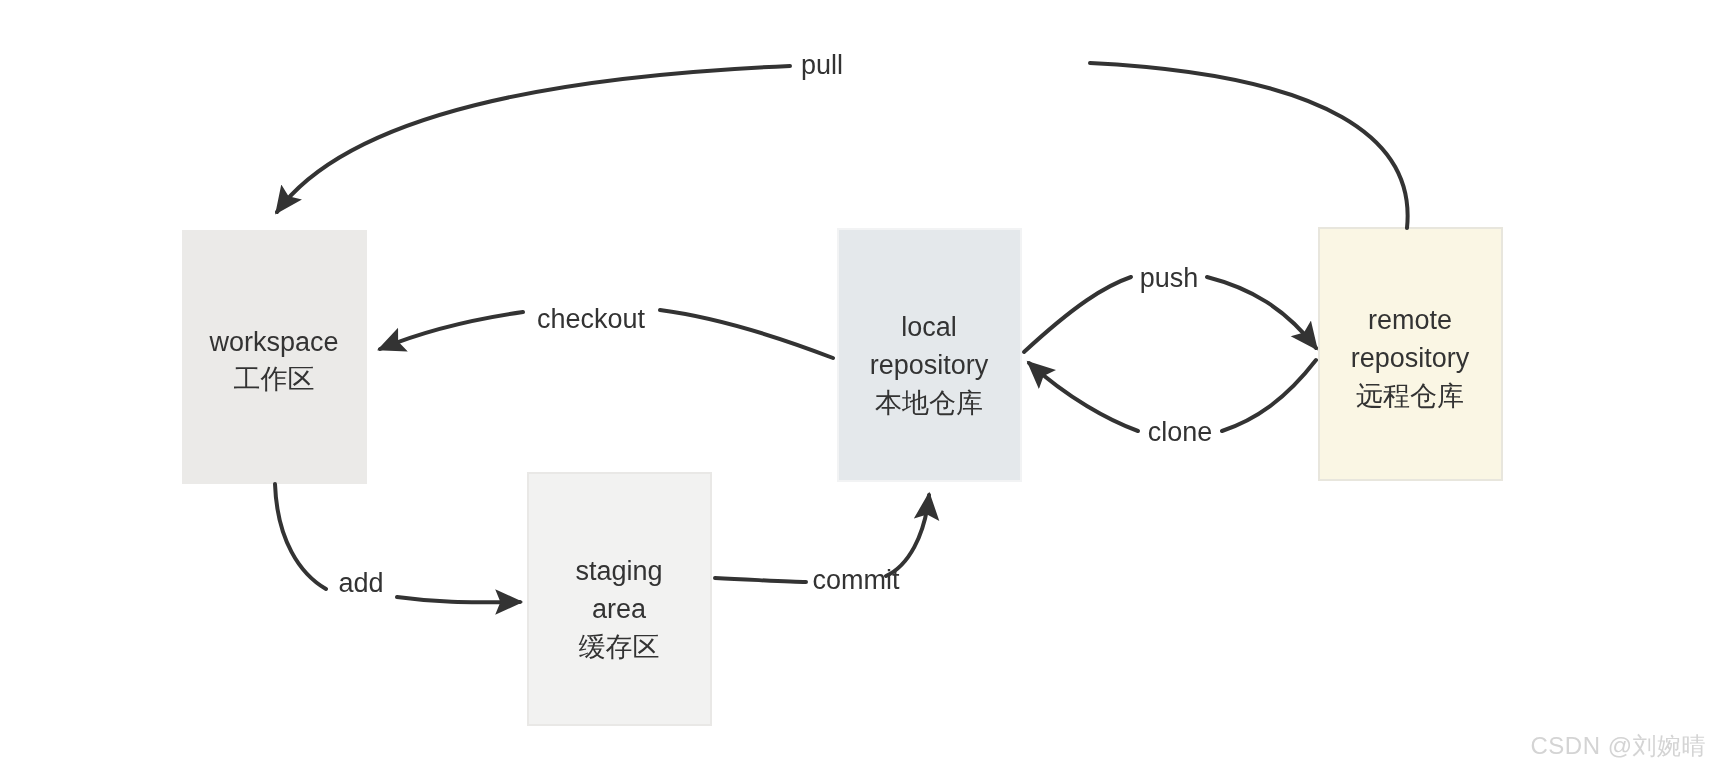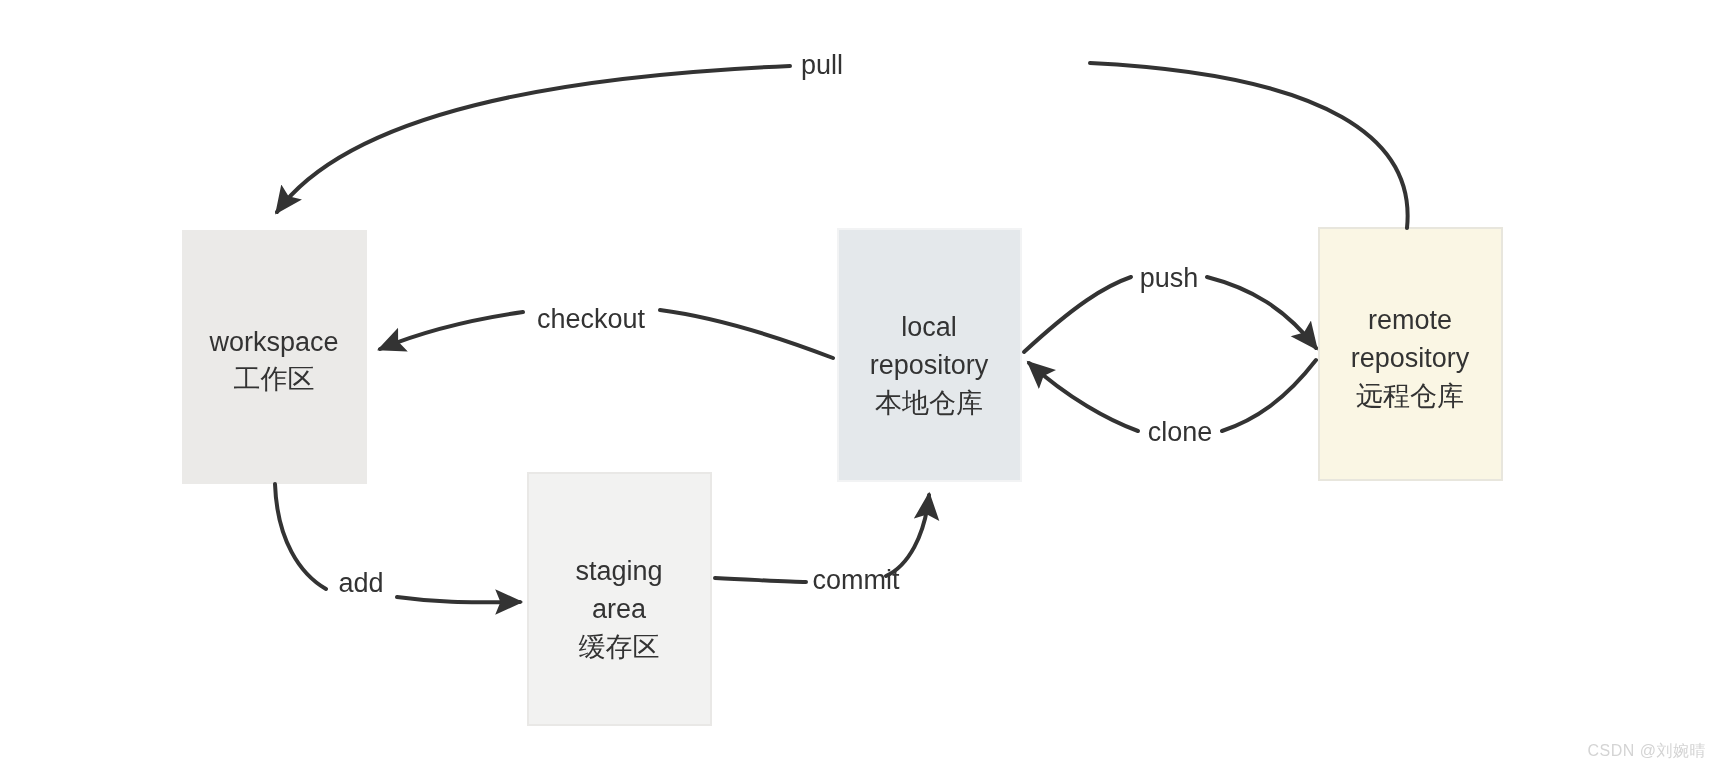--- a/index.html
+++ b/index.html
@@ -50,21 +50,21 @@
     font-size: 27px;
     fill: #333333;
     text-anchor: middle;
     dominant-baseline: middle;
   }
   .watermark-text {
     position: absolute;
     right: 16px;
     bottom: 12px;
     font-family: "Liberation Sans", "DejaVu Sans", sans-serif;
-    font-size: 16px;
+    font-size: 24px;
     color: #d4d4d4;
     letter-spacing: 0.5px;
     white-space: nowrap;
   }
 </style>
 </head>
 <body>
 
 <div id="diagram-root">
 

